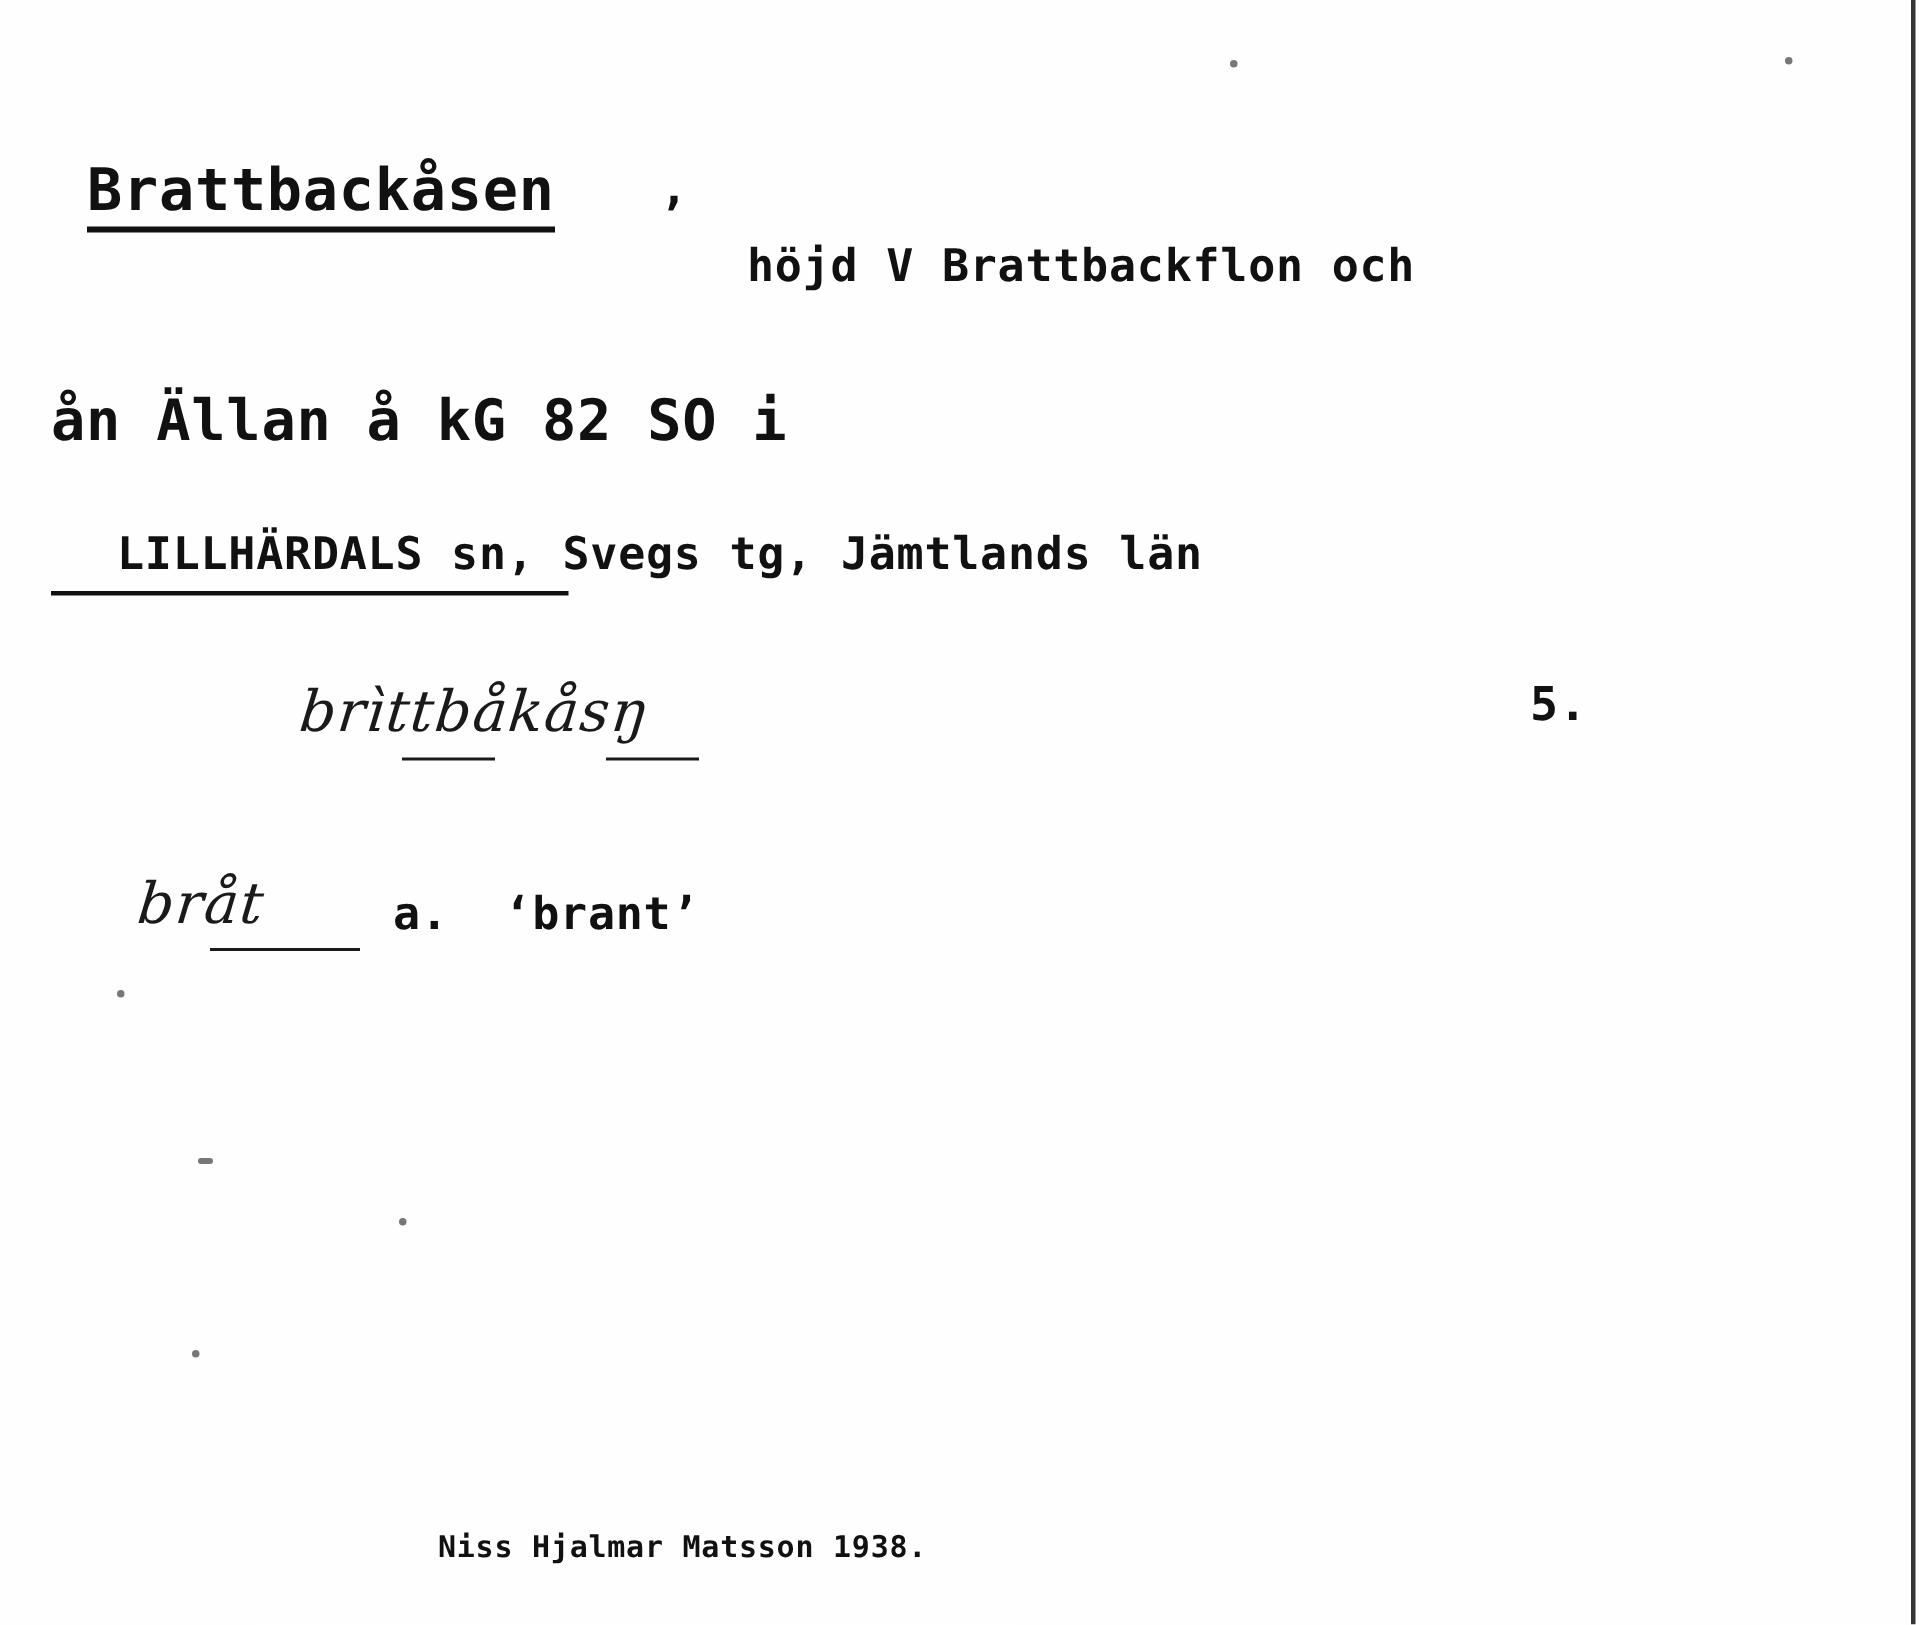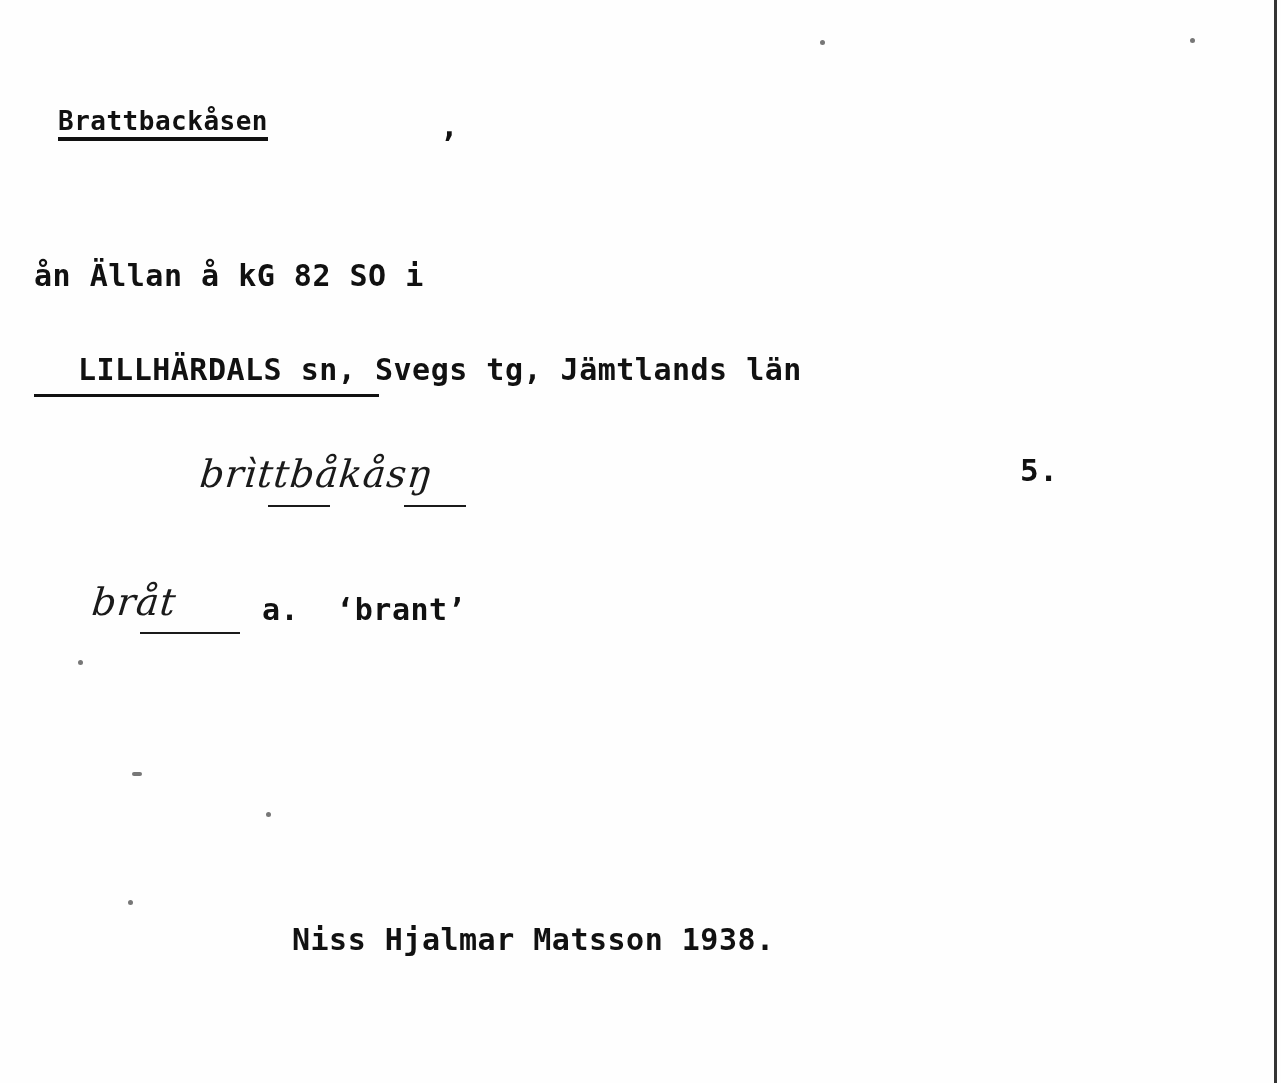--- a/index.html
+++ b/index.html
@@ -50,21 +50,21 @@
     font-weight: bold;
     color: #111;
     white-space: pre;
     letter-spacing: 0.5px;
     -webkit-font-smoothing: none;
   }
 
   .headword {
     left: 58px;
     top: 108px;
-    font-size: 26px;
+    font-size: 39px;
     border-bottom: 4px solid #111;
     padding-bottom: 2px;
     line-height: 1.05;
   }
   .headword-comma {
     position: absolute;
     left: 440px;
     top: 108px;
     font-size: 31px;
     font-weight: bold;
@@ -73,21 +73,21 @@
   }
 
   .line-gloss {
     left: 498px;
     top: 160px;
     font-size: 30px;
   }
   .line2 {
     left: 34px;
     top: 258px;
-    font-size: 30px;
+    font-size: 38px;
   }
   .line3 {
     left: 34px;
     top: 352px;
     font-size: 30px;
     margin-left: 44px;
   }
   .line3-underline {
     position: absolute;
     left: 34px;
@@ -150,42 +150,43 @@
   }
 
   .meaning {
     left: 262px;
     top: 592px;
     font-size: 30px;
   }
 
   .signature {
     left: 292px;
-    top: 922px;
-    font-size: 30px;
+    top: 1019px;
+    font-size: 20px;
   }
 
   
   .speck {
     position: absolute;
     background: #777;
     border-radius: 50%;
   }
 </style>
 </head>
 <body>
 
 <div class="card">
 
   <div class="card-edge-right"></div>
   <div class="card-edge-right-2"></div>
 
   <div class="tw headword">Brattbackåsen</div>
   <div class="headword-comma">,</div>
 
+  <div class="tw line-gloss">höjd V Brattbackflon och</div>
   <div class="tw line2">ån Ällan å kG 82 SO i</div>
 
   <div class="tw line3">LILLHÄRDALS sn, Svegs tg, Jämtlands län</div>
   <div class="line3-underline"></div>
 
   <div class="hand hand1">brìttbåkåsŋ</div>
   <div class="hand1-u1"></div>
   <div class="hand1-u2"></div>
 
   <div class="tw card-number">5.</div>

